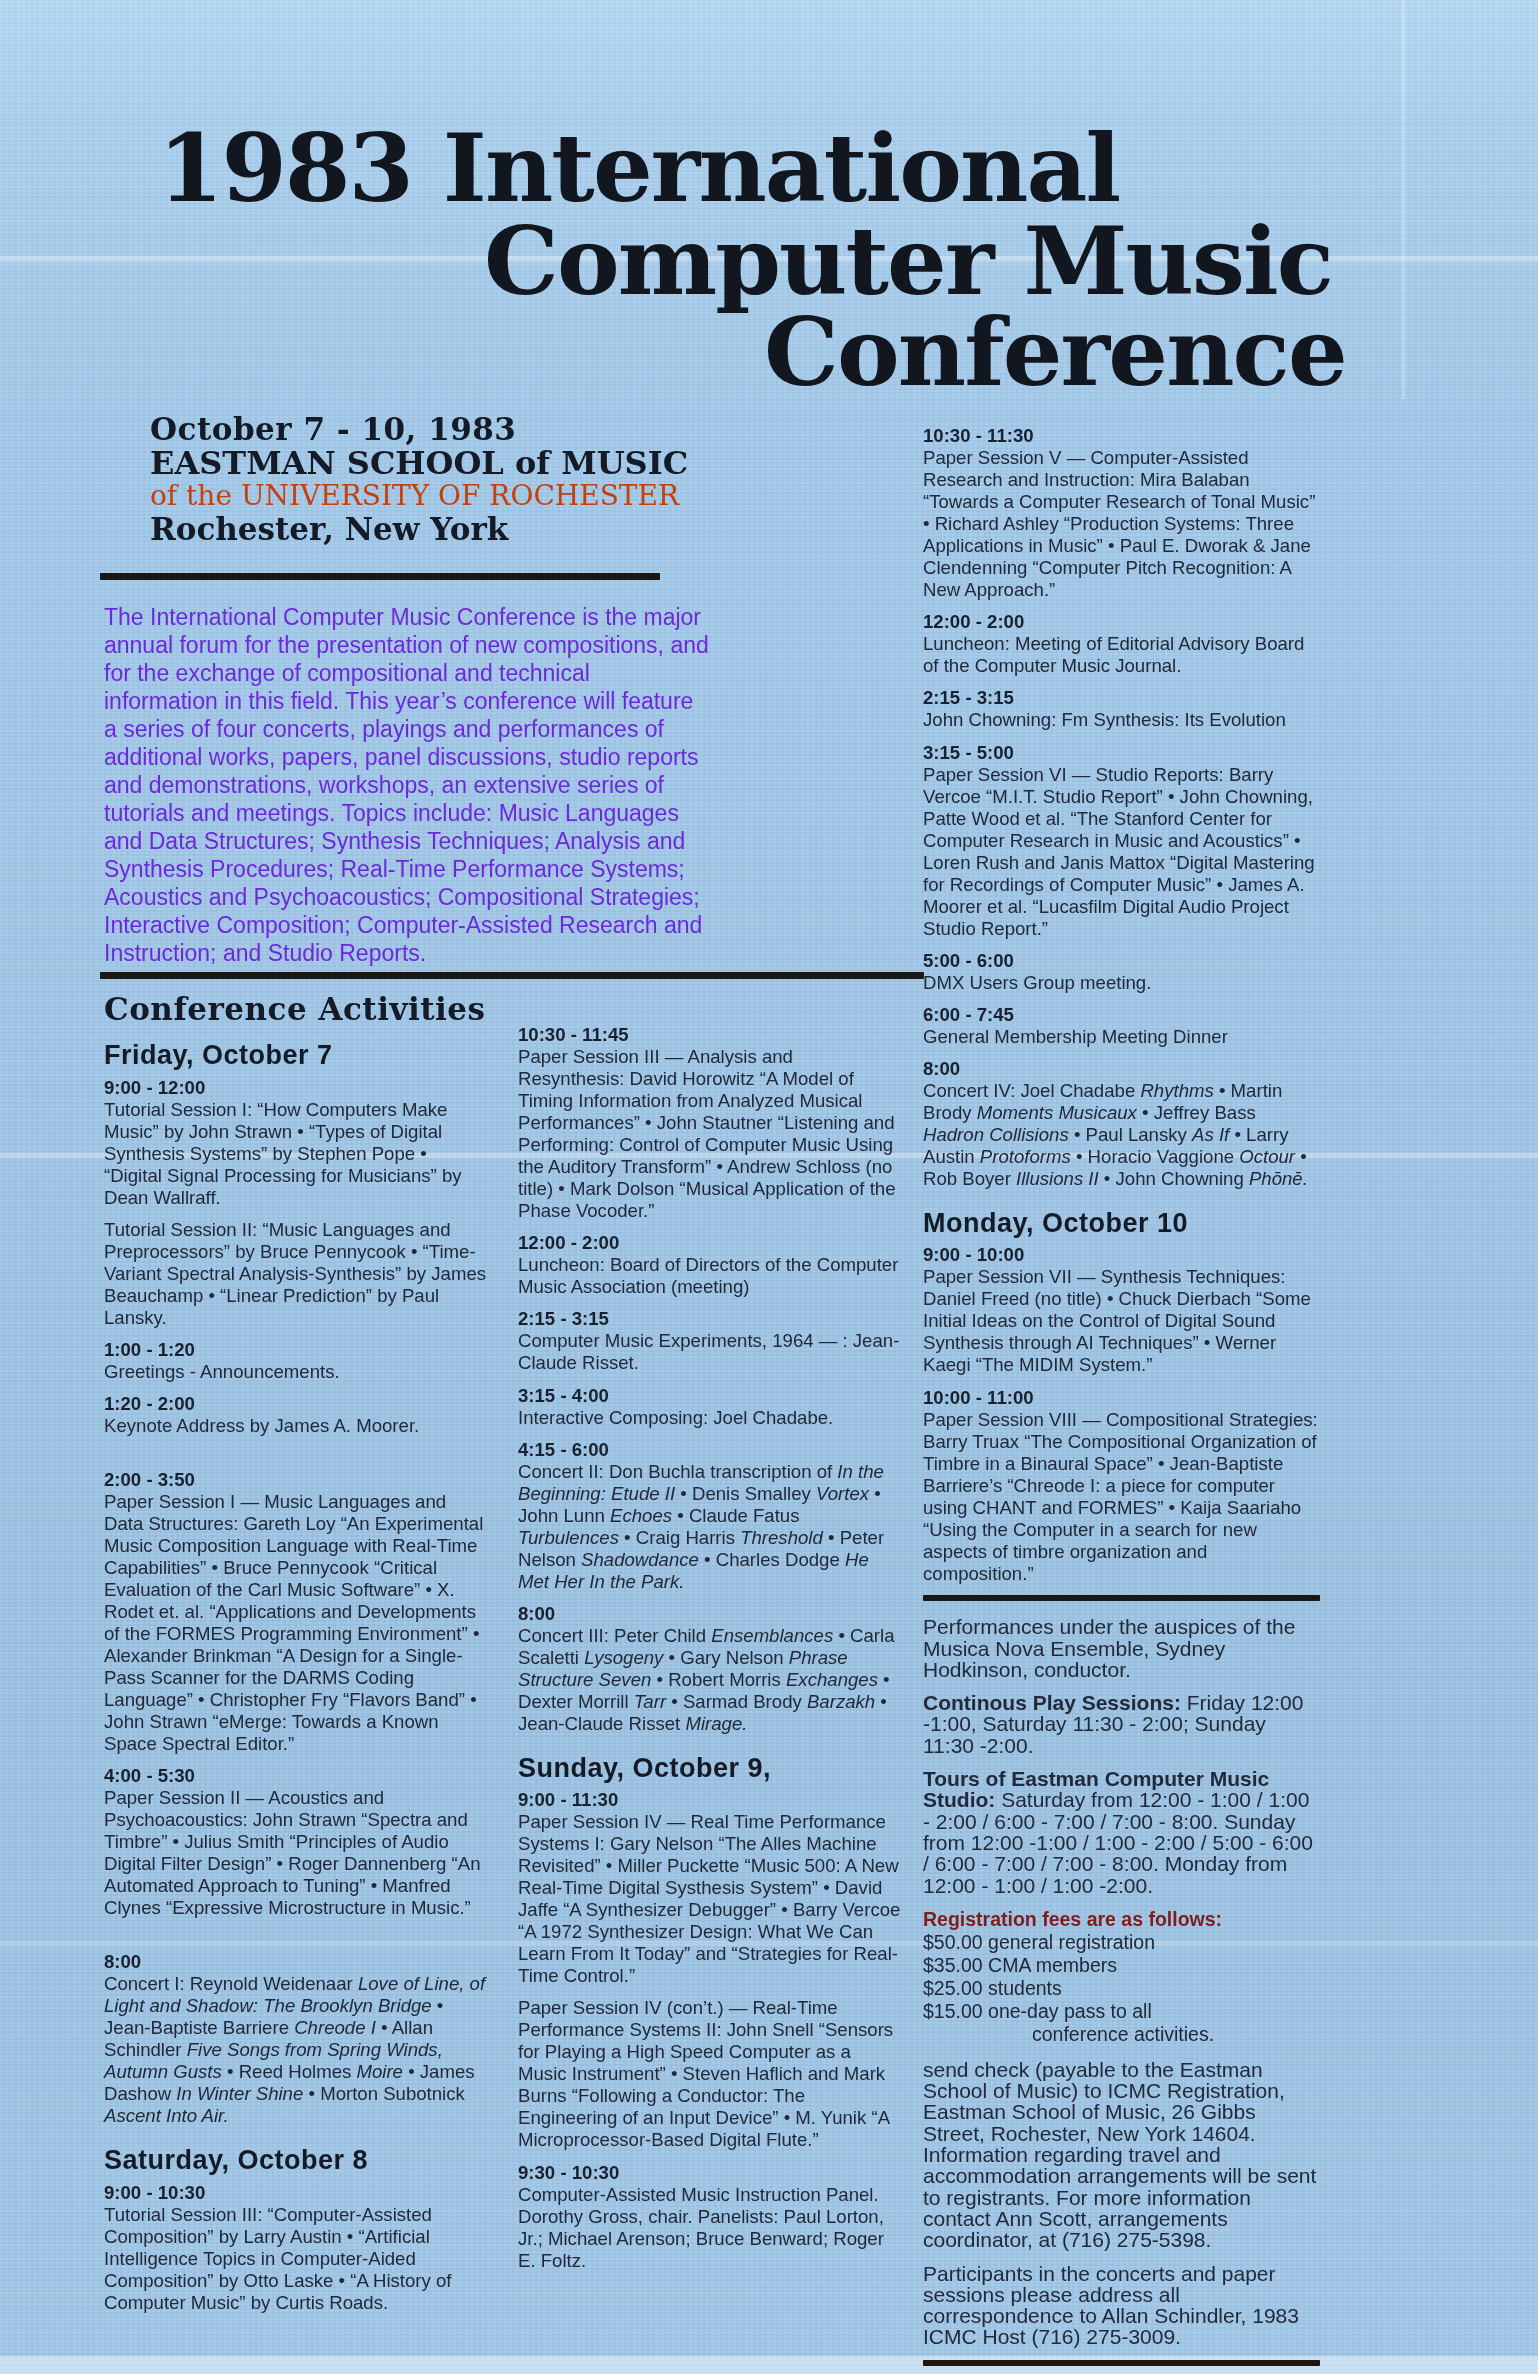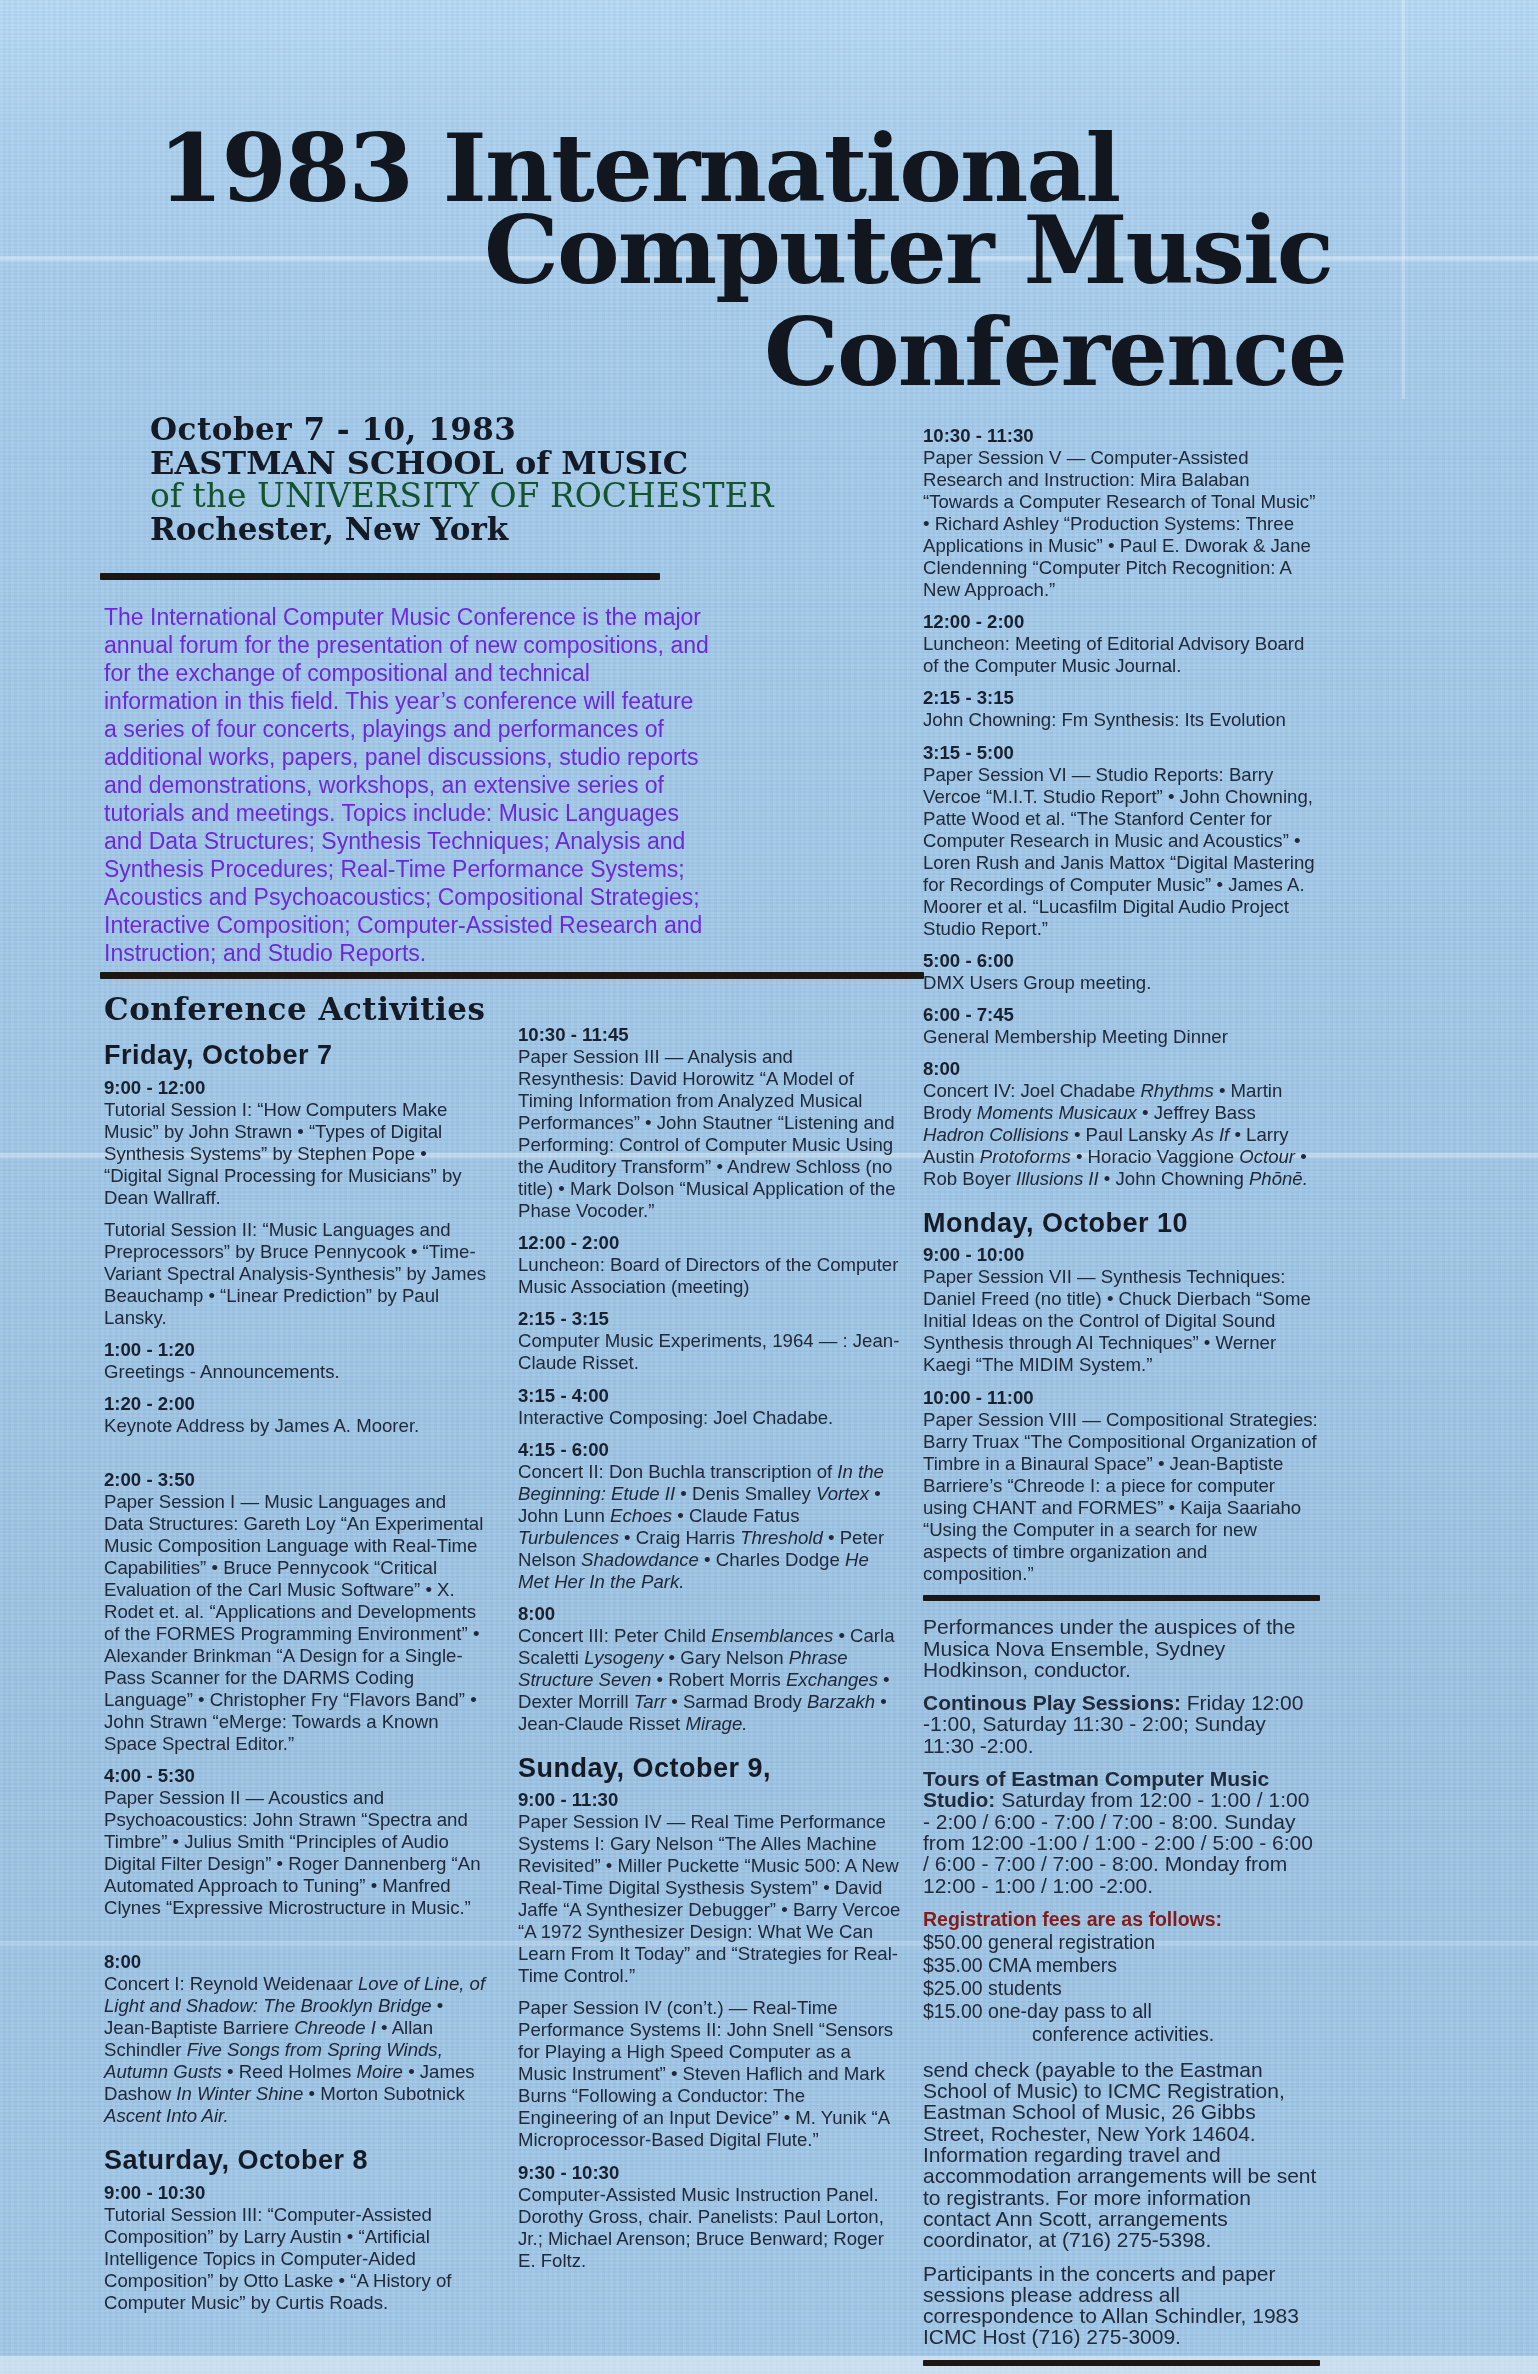--- a/index.html
+++ b/index.html
@@ -13,27 +13,27 @@
     background:repeating-linear-gradient(0deg,rgba(255,255,255,.045) 0 1.9px,rgba(20,40,70,.025) 1.9px 3.7px),
                repeating-linear-gradient(90deg,rgba(255,255,255,.03) 0 2.8px,rgba(20,40,70,.02) 2.8px 5.6px);}
   .crease{position:absolute;left:0;width:100%;height:3.7px;background:rgba(255,255,255,.33);box-shadow:0 1.9px 2.8px rgba(255,255,255,.2);}
   .crease-v{position:absolute;top:0;width:2.8px;height:399px;background:rgba(255,255,255,.28);}
   .bottom-strip{position:absolute;left:0;bottom:0;width:100%;height:18.6px;background:rgba(235,244,250,.55);}
 
   .title-line{position:absolute;white-space:nowrap;
     font-family:"DejaVu Serif",serif;font-weight:bold;font-size:94px;line-height:93px;
     color:#11161f;letter-spacing:-1.9px;}
   #title-l1{left:158px;top:122px;}
-  #title-l2{left:484px;top:204px;}
+  #title-l2{left:484px;top:215px;}
   #title-l3{left:764px;top:306px;}
 
   .venue{position:absolute;left:150px;top:412px;font-family:"DejaVu Serif",serif;color:#141a26;}
   .venue-dates{font-size:31px;font-weight:bold;line-height:34px;letter-spacing:0.5px;}
   .venue-school{font-size:32px;font-weight:bold;line-height:34px;}
-  .venue-univ{font-size:33px;font-weight:normal;line-height:32px;color:#14532d;}
+  .venue-univ{font-size:28px;font-weight:normal;line-height:32px;color:#c2410c;}
   .venue-city{font-size:31px;font-weight:bold;line-height:34px;}
 
   .hrule{position:absolute;height:7.4px;background:#1c1712;border-radius:0.9px;}
   #rule-top{left:100px;top:573px;width:560px;}
   #rule-mid{left:100px;top:972px;width:824px;}
 
   .intro{position:absolute;left:104px;top:603px;width:605px;
     font-size:23px;line-height:28px;color:#6d28d9;}
 
   .activities-heading{position:absolute;left:104px;top:991px;

